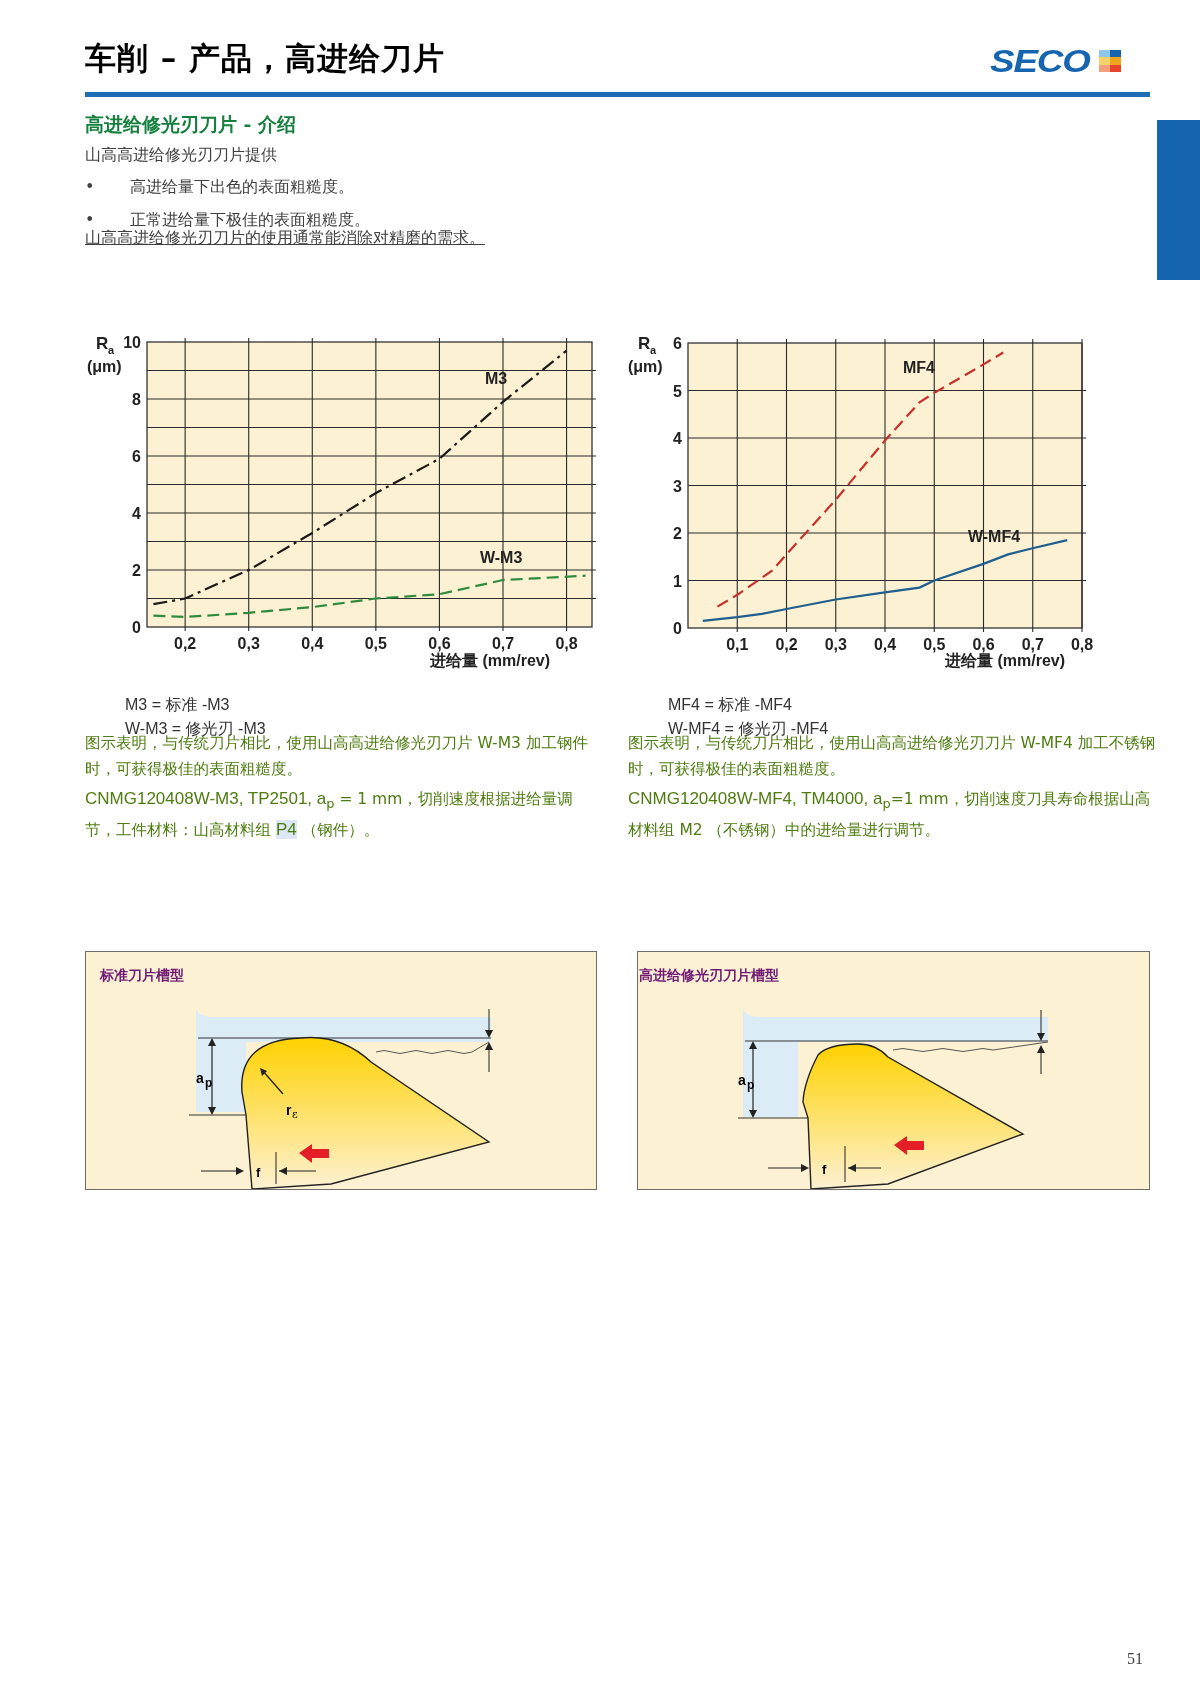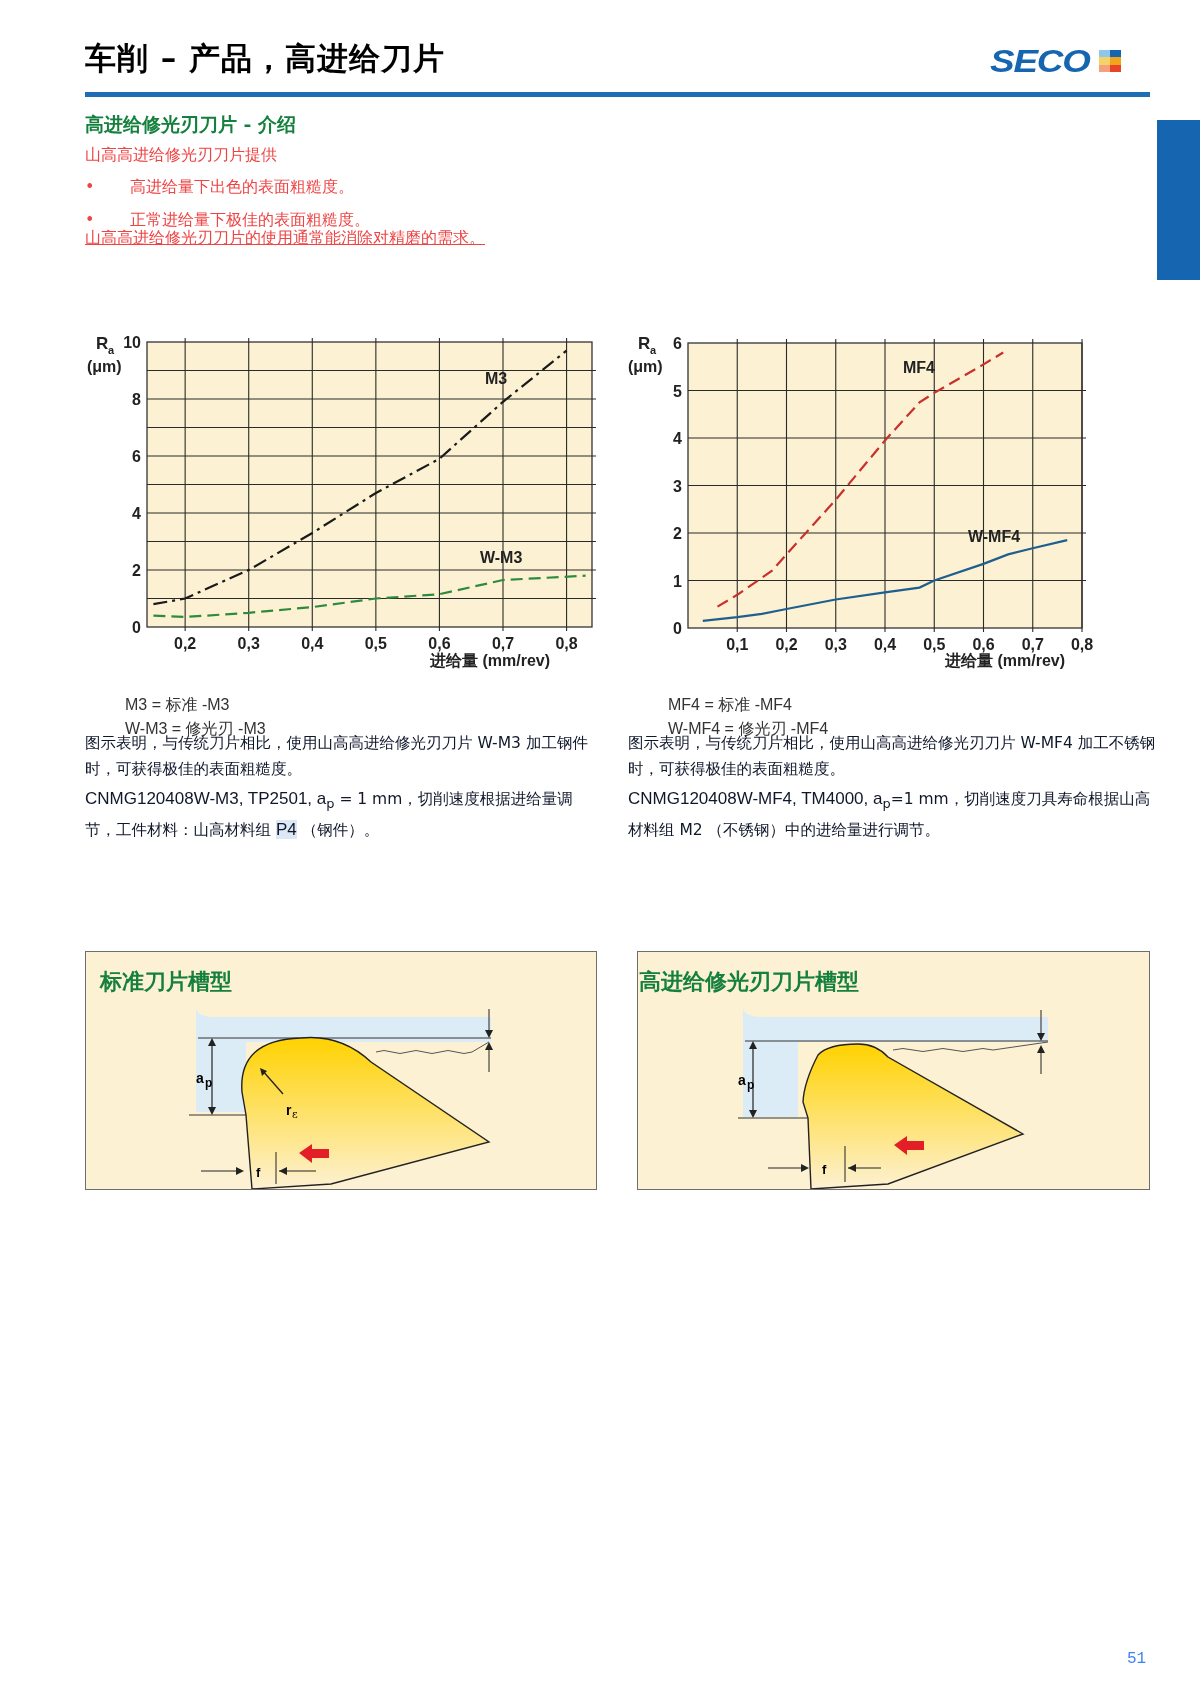--- a/index.html
+++ b/index.html
@@ -10,33 +10,33 @@
     font-size:31px; font-weight:bold; color:#000000; letter-spacing:1px; }
   .title-rule { left:85px; top:92px; width:1065px; height:5px; background:#1e6db5; }
   .logo { left:990px; top:44px; height:34px; display:flex; align-items:center; }
   .logo-text { font-family:"Liberation Sans",sans-serif; font-weight:bold; font-style:italic;
     font-size:32px; color:#1565b0; letter-spacing:-1px; transform:scaleX(1.15); transform-origin:left; }
   .logo-mark { margin-left:22px; width:22px; height:22px; display:grid;
     grid-template-columns:1fr 1fr; grid-template-rows:1fr 1fr 1fr; }
   .side-tab { left:1157px; top:120px; width:43px; height:160px; background:#1565b0; }
   .section-title { left:85px; top:112px; font-family:"DejaVu Serif","Liberation Serif",serif;
     font-size:19px; font-weight:bold; color:#15803d; }
-  .body-text { font-family:"DejaVu Serif","Liberation Serif",serif; font-size:16px; color:#ef4444; }
+  .body-text { font-family:"DejaVu Serif","Liberation Serif",serif; font-size:16px; color:#404040; }
   .bullet-row { display:flex; }
   .bullet-dot { width:45px; }
   .legend { font-family:"Liberation Sans",sans-serif; font-size:16px; color:#333; line-height:24px;margin-top:24px; }
-  .para { font-family:"DejaVu Sans","Liberation Sans",sans-serif; font-size:15.5px; color:#0f172a;
+  .para { font-family:"DejaVu Sans","Liberation Sans",sans-serif; font-size:15.5px; color:#4d7c0f;
     line-height:26px; width:510px; }
   .para .lat { font-family:"Liberation Sans",sans-serif; font-size:17px; }
   .hl { background:#dce8f5; }
   .chart-svg text { font-family:"Liberation Sans",sans-serif; font-weight:bold; fill:#222; }
   .box { border:1.5px solid #6e6e6e; background:#fdf1d3; }
-  .box-title { font-family:Liberation Sans, sans-serif; font-size:22px;
-    font-weight:bold; color:#15803d; }
-  .pagenum { left:1127px; top:1650px; font-family:Liberation Mono, monospace; font-size:16px; color:#3b82f6; }
+  .box-title { font-family:Liberation Sans, sans-serif; font-size:14px;
+    font-weight:bold; color:#701a75; }
+  .pagenum { left:1127px; top:1650px; font-family:Liberation Serif, serif; font-size:16px; color:#404040; }
 </style>
 </head>
 <body>
 
 <div class="abs page-title">车削 – 产品，高进给刀片</div>
 <div class="abs logo">
   <span class="logo-text">SECO</span>
   <span class="logo-mark">
     <i style="background:#8fc7ea"></i>
       <i style="background:#1565b0"></i>

